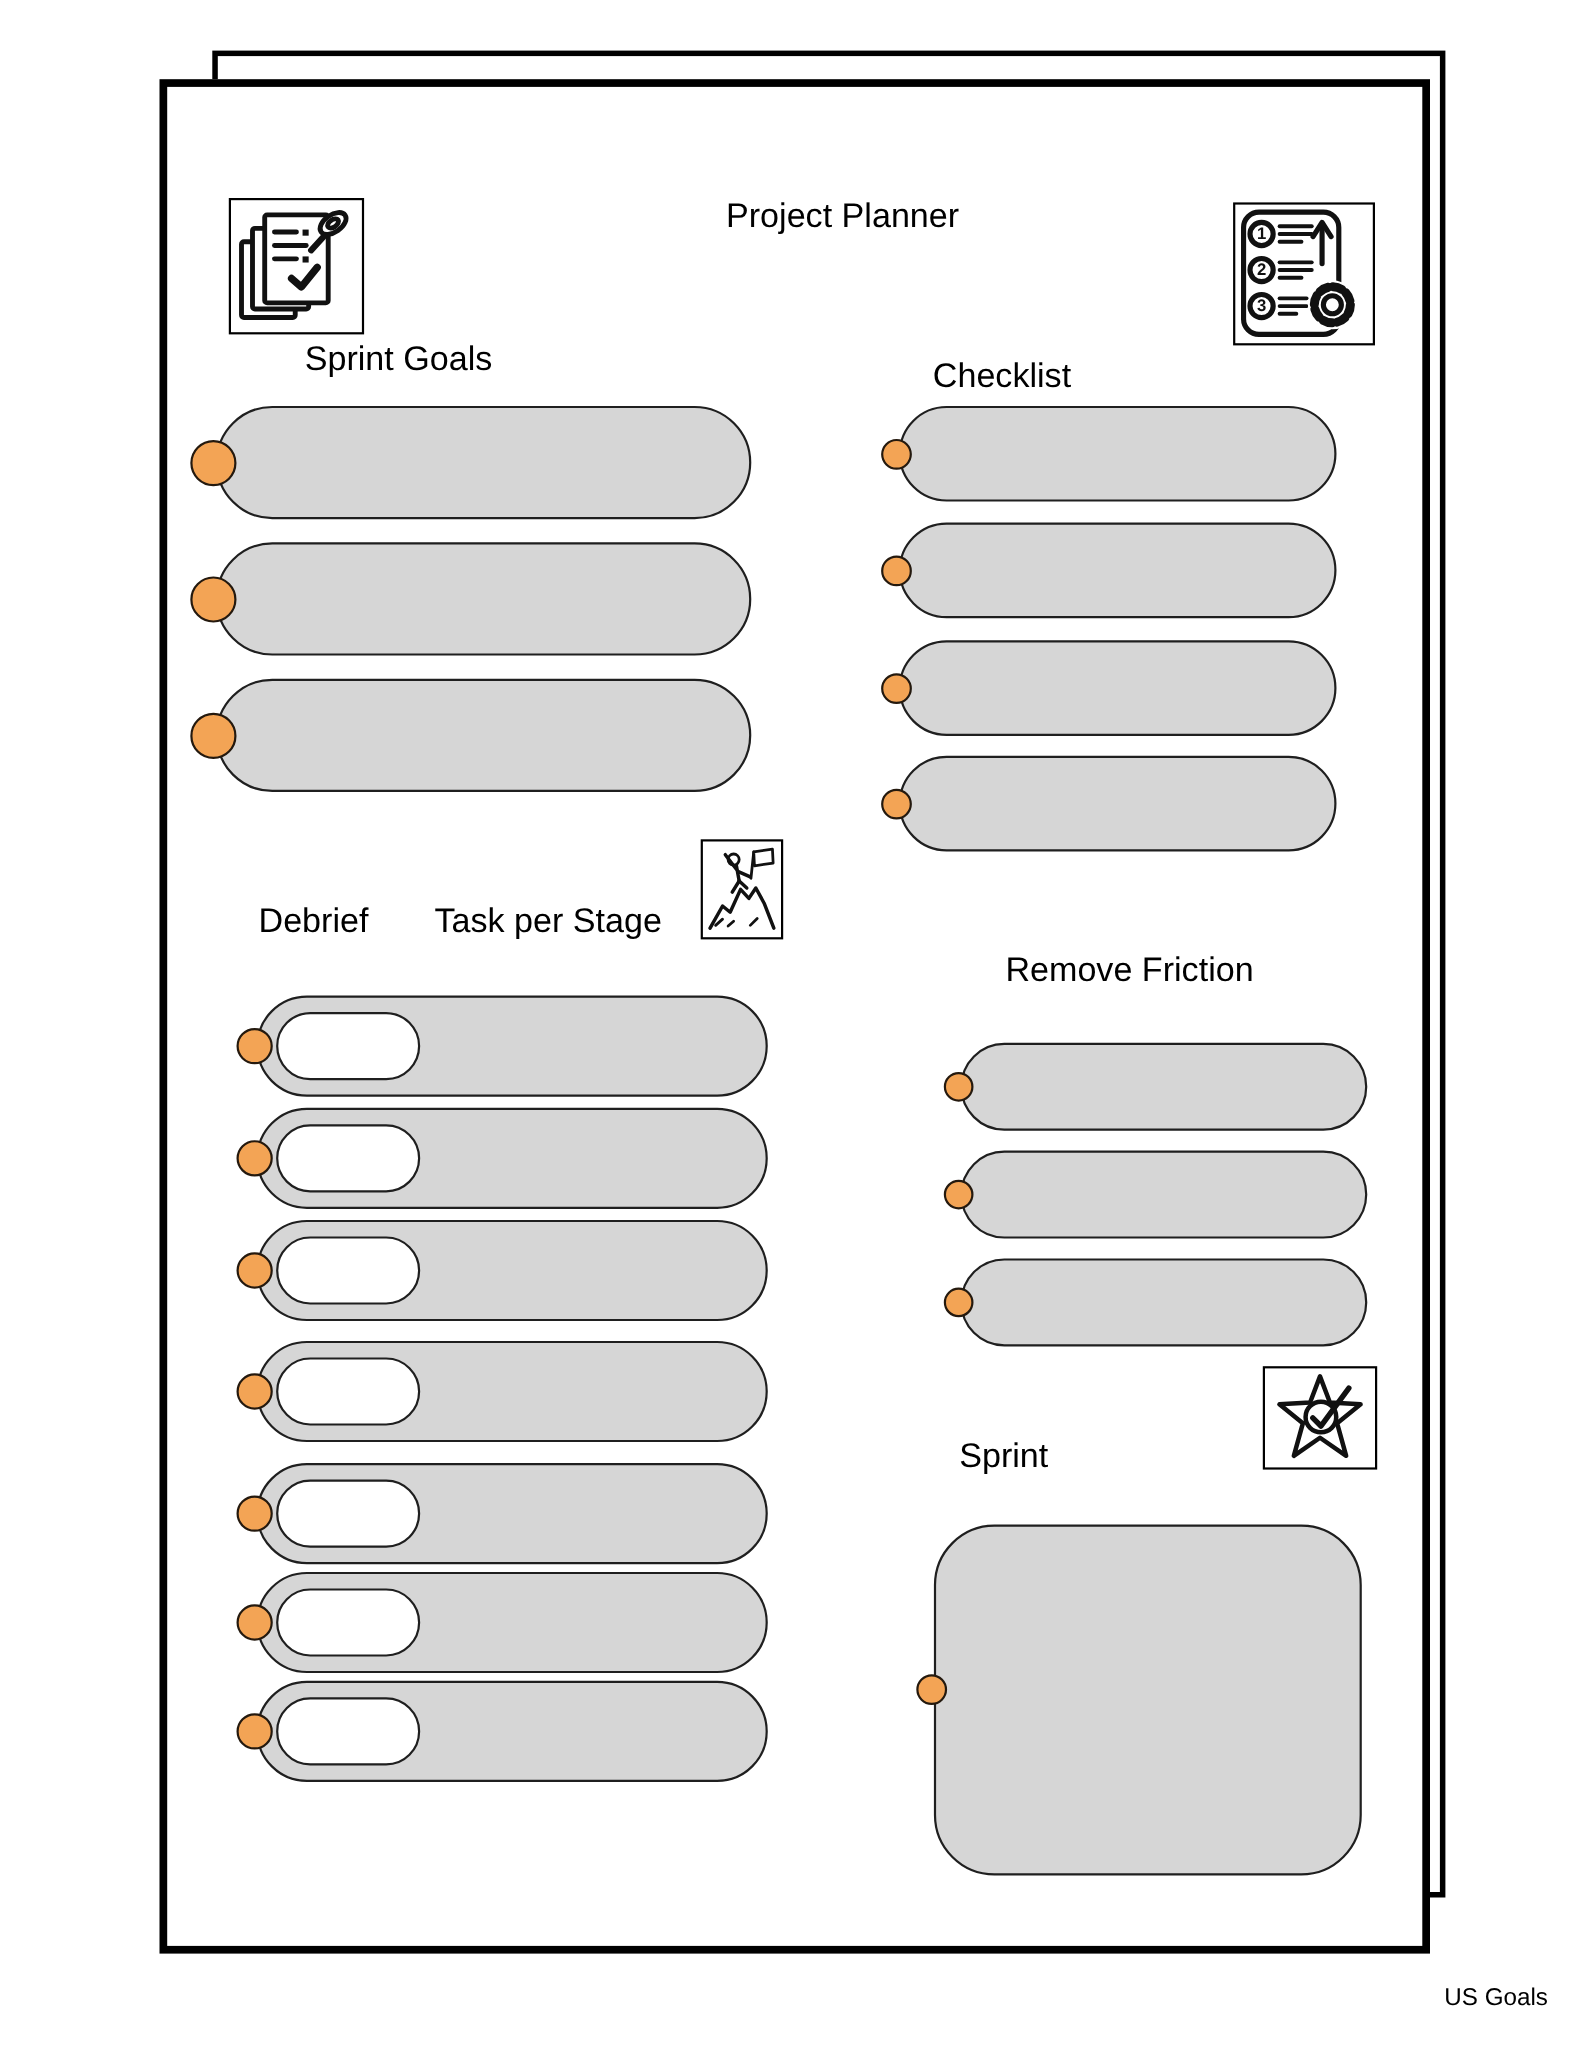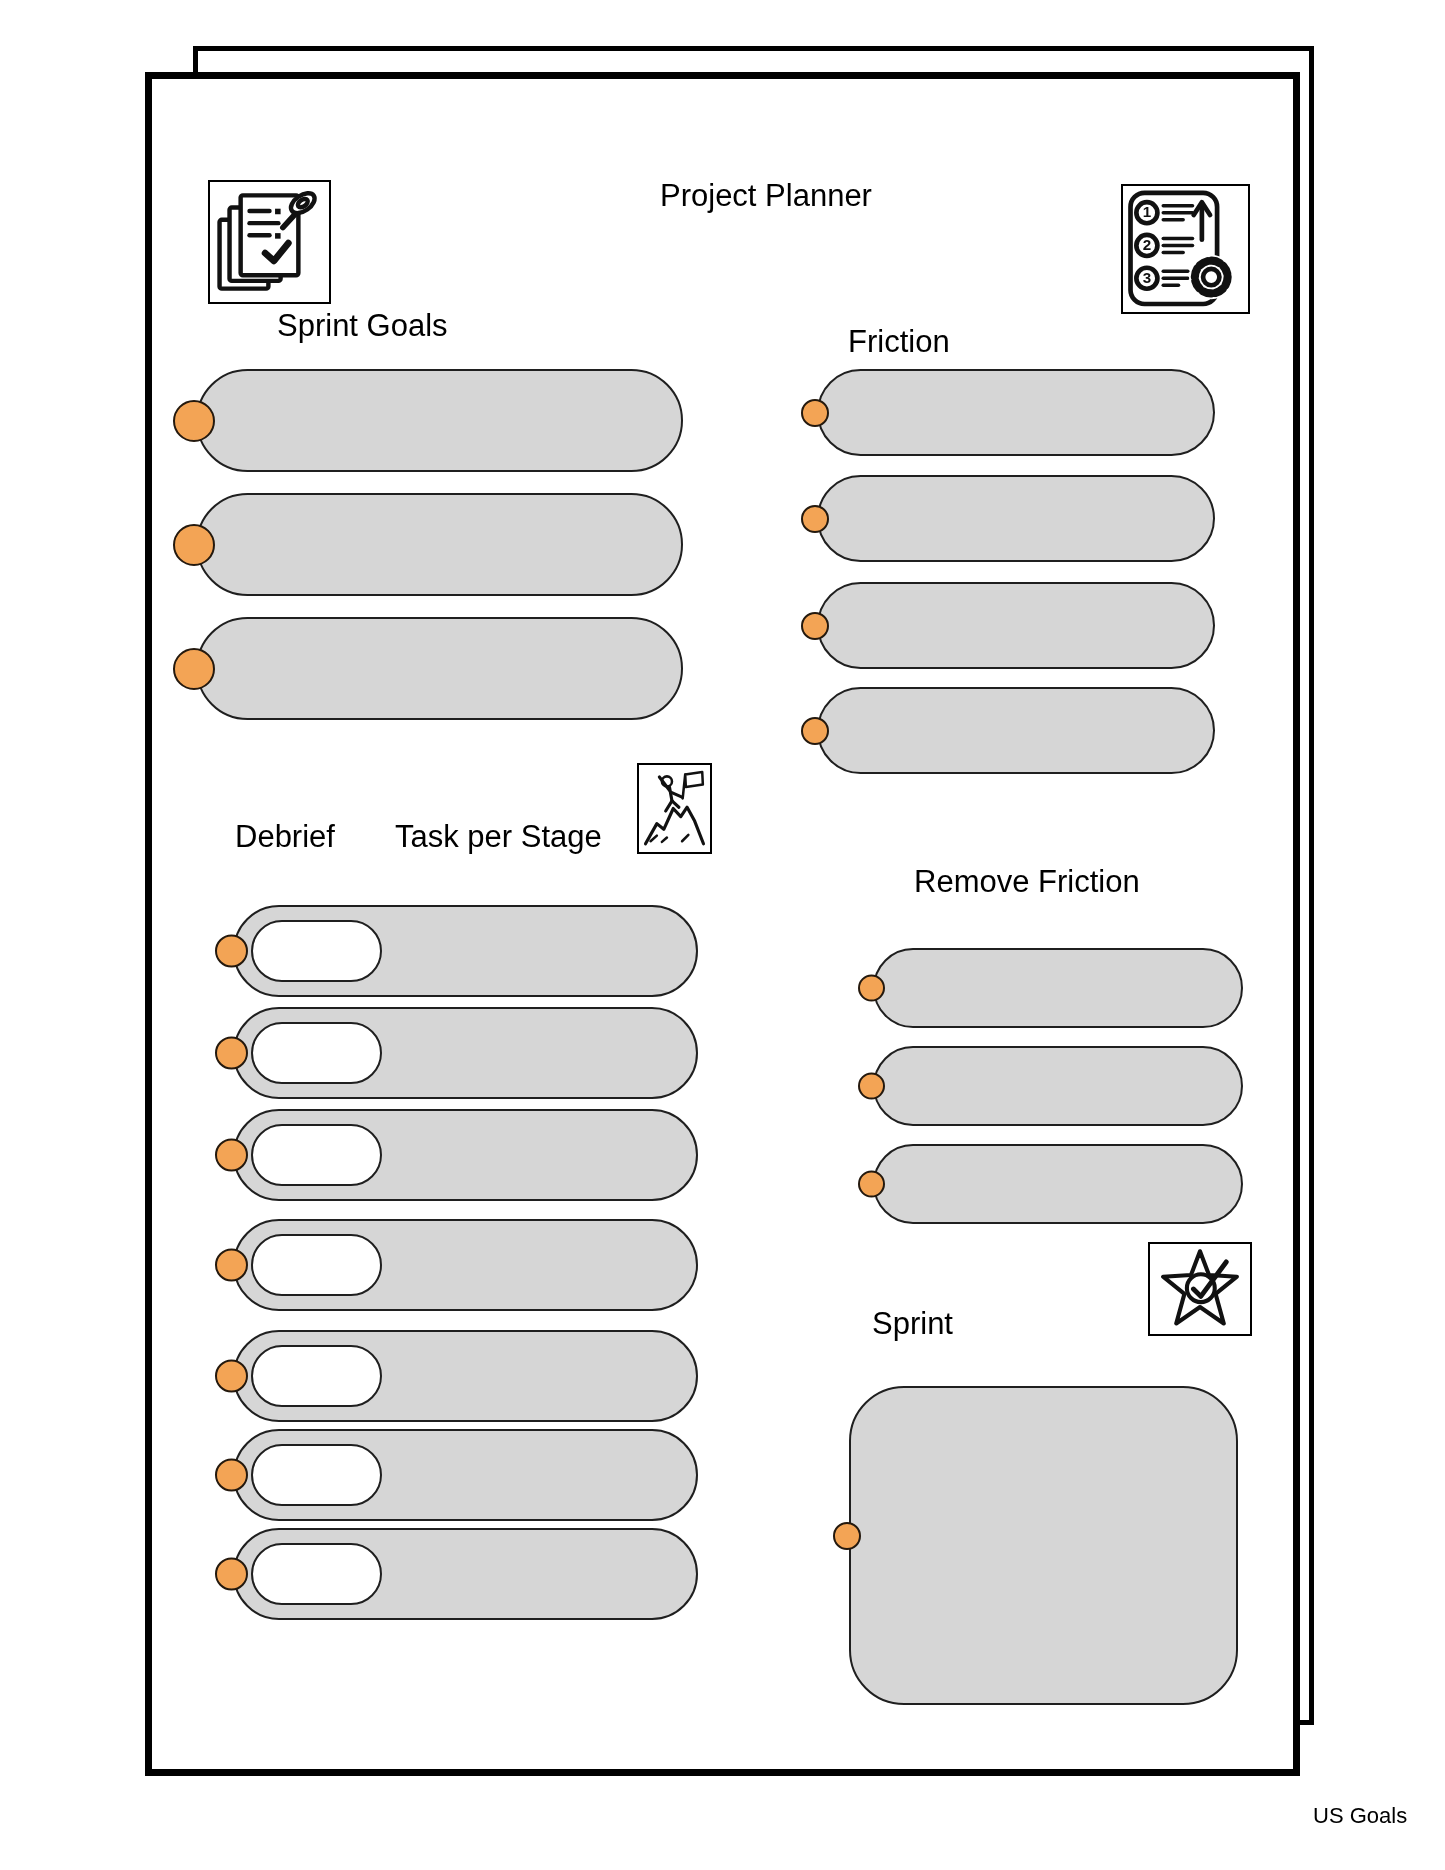--- a/index.html
+++ b/index.html
@@ -175,21 +175,21 @@
         <span class="dot"></span>
       </div>
     <div class="pill">
         <span class="dot"></span>
       </div>
     <div class="pill">
         <span class="dot"></span>
       </div>
   </div>
 
-  <div class="label" id="lbl-checklist">Friction</div>
+  <div class="label" id="lbl-checklist">Checklist</div>
   <div class="rows" id="checklist-rows">
     <div class="pill">
         <span class="dot"></span>
       </div>
     <div class="pill">
         <span class="dot"></span>
       </div>
     <div class="pill">
         <span class="dot"></span>
       </div>

